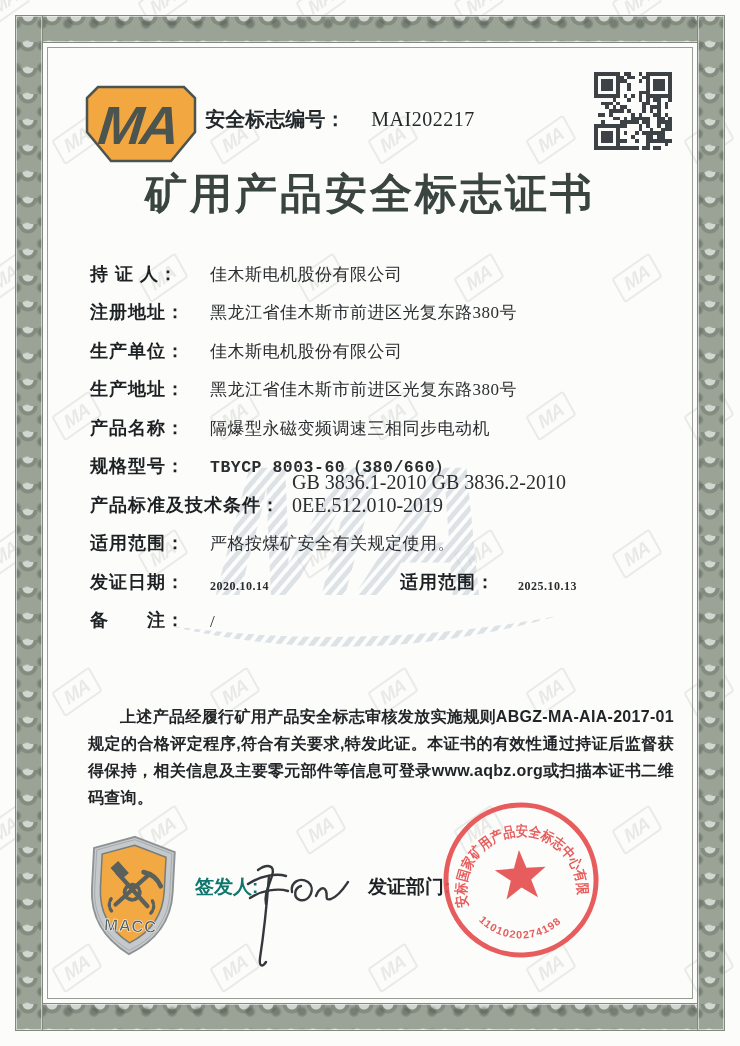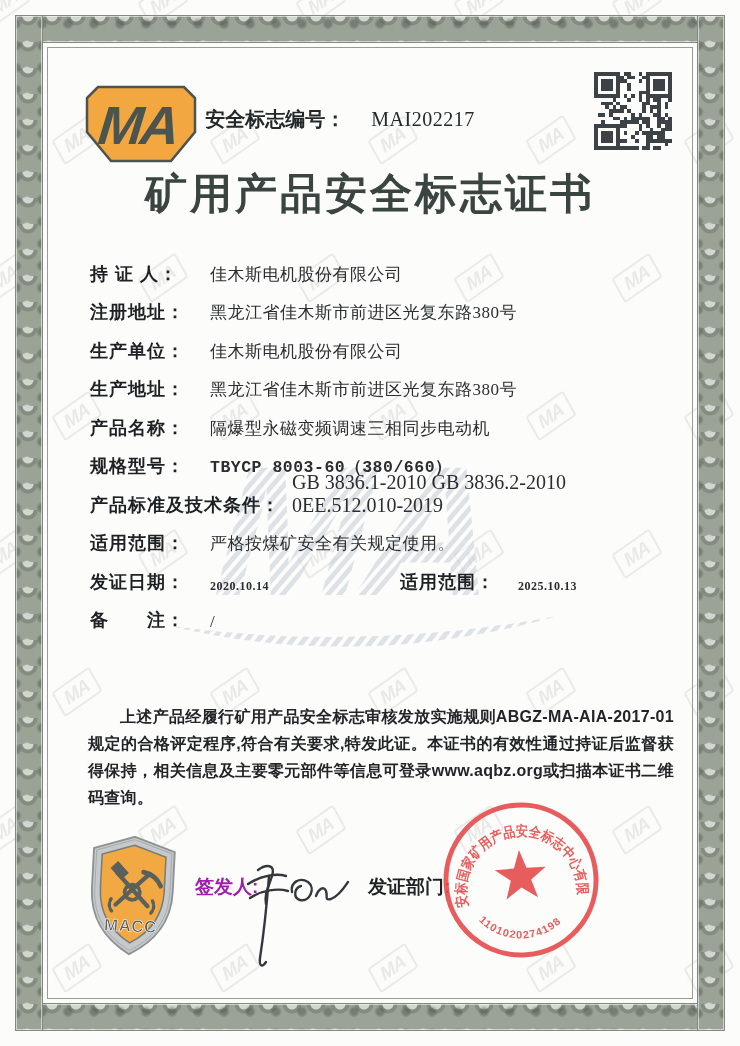--- a/index.html
+++ b/index.html
@@ -60,21 +60,21 @@
   .fvalue.serif { font-family:"Liberation Serif", serif; font-weight:600; font-size:12px; }
   .dval1 { width:190px; }
   .flabel2 { flex:0 0 118px; font-weight:bold; font-size:18px; color:#1d2124; white-space:pre; letter-spacing:1px; }
 
   .statement { position:absolute; left:40px; top:655px; width:586px;
                font-size:16px; font-weight:600; color:#222528; line-height:27px;
                text-align:justify; text-indent:2em; letter-spacing:.3px; }
 
   
   .shield { position:absolute; left:37px; top:784px; width:94px; height:128px; transform:rotate(3deg); }
-  .signer-label { position:absolute; left:147px; top:826px; font-size:19px; font-weight:bold; color:#a21caf; }
+  .signer-label { position:absolute; left:147px; top:826px; font-size:19px; font-weight:bold; color:#0f766e; }
   .signature { position:absolute; left:188px; top:792px; width:120px; height:150px; }
   .issuer-label { position:absolute; left:320px; top:826px; font-size:19px; font-weight:bold; color:#1d2124; }
   .seal { position:absolute; left:391px; top:750px; width:164px; height:164px; opacity:.92; }
 </style>
 </head>
 <body>
 
 <div class="paper">
 
   <div class="wm-tiles">

